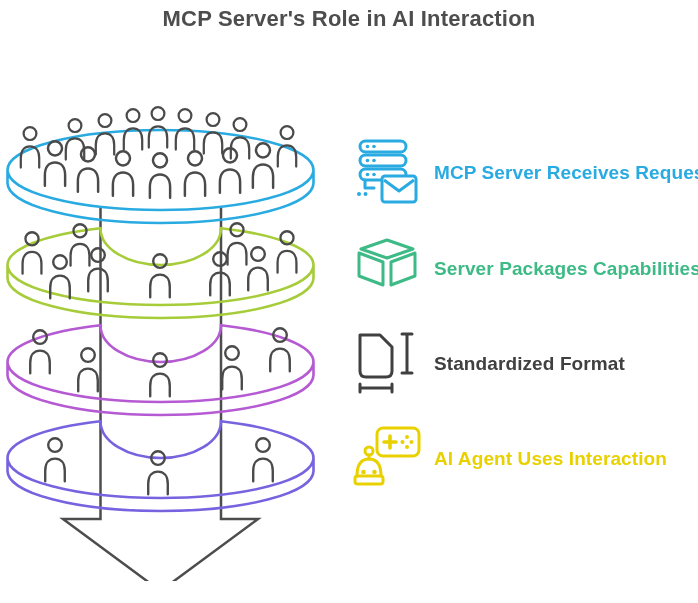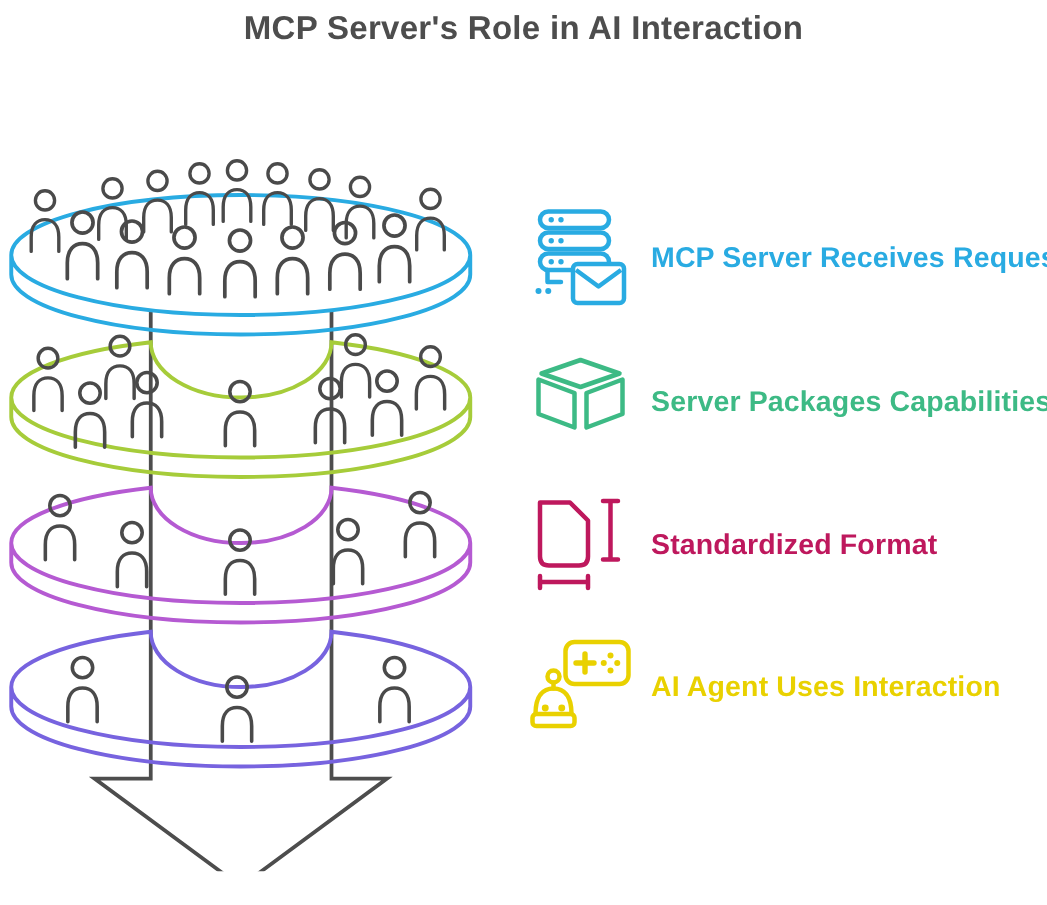--- a/index.html
+++ b/index.html
@@ -120,21 +120,21 @@
       <svg class="licon" width="70" height="70" viewBox="0 0 70 70">
         <g fill="none" stroke="currentColor" stroke-width="3" stroke-linejoin="round">
           <path d="M35 6 L61 15 L35 24 L9 15 Z"></path>
           <path d="M7 19 L7 42 L31 51 L31 28 Z"></path>
           <path d="M63 19 L63 42 L39 51 L39 28 Z"></path>
         </g>
       </svg>
       <span class="llabel">Server Packages Capabilities</span>
     </div>
 
-    <div class="legend-row row-2" style="color: #be185d;">
+    <div class="legend-row row-2" style="color: #404040;">
       <svg class="licon" width="70" height="70" viewBox="0 0 70 70">
         <g fill="none" stroke="currentColor" stroke-width="3" stroke-linecap="round" stroke-linejoin="round">
           <path d="M8 6 H28 L40 18 V42 Q40 48 34 48 H14 Q8 48 8 42 Z"></path>
           <path d="M50 5 H60 M55 5 V44 M50 44 H60"></path>
           <path d="M8 55 V63 M8 59 H40 M40 55 V63"></path>
         </g>
       </svg>
       <span class="llabel">Standardized Format</span>
     </div>
 

